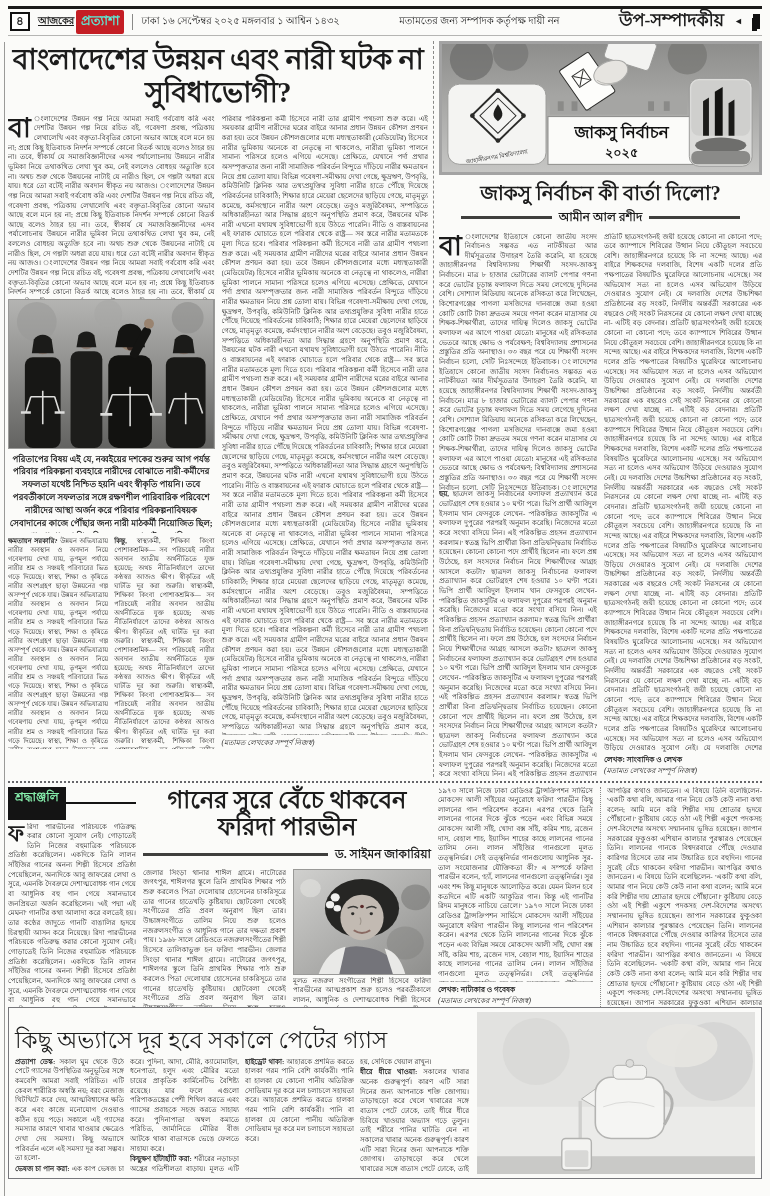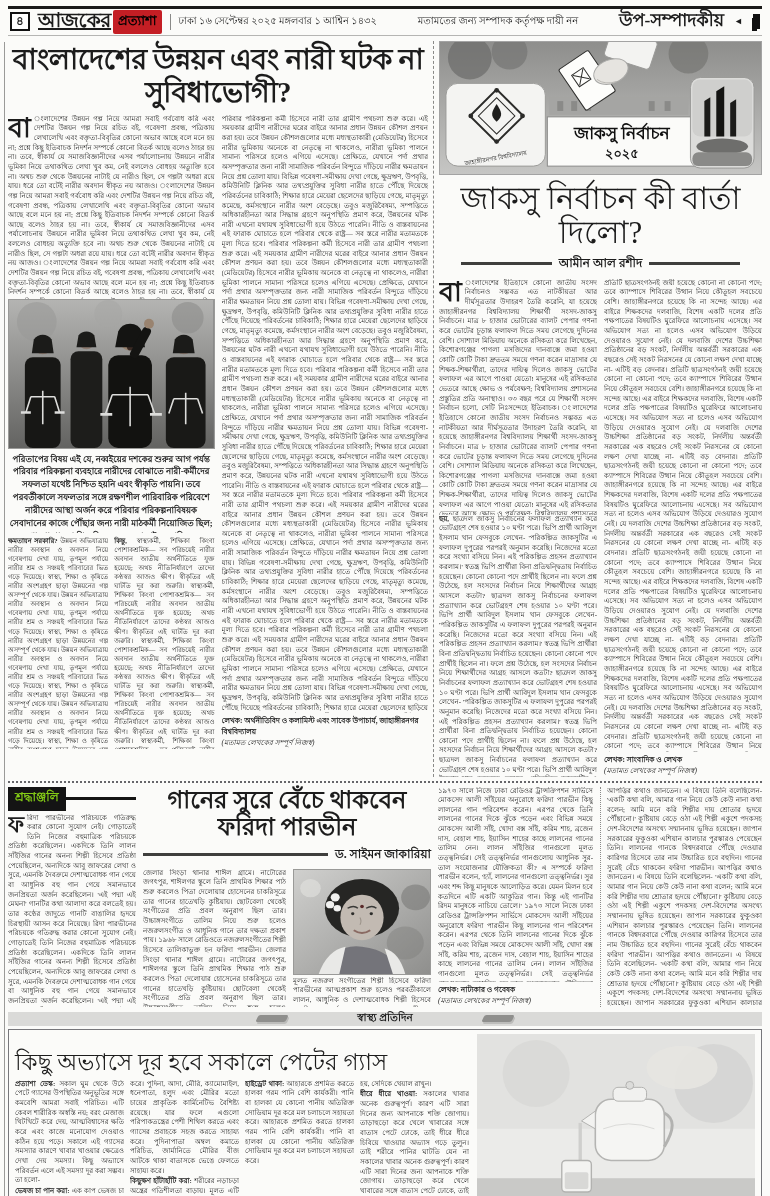--- a/index.html
+++ b/index.html
@@ -11,22 +11,22 @@
     font-family:"Liberation Serif","DejaVu Serif",serif;
     padding:0 8px;
   }
   .edge-rule { position:absolute; left:4px; top:42px; bottom:0; width:1px; background:#9a9a98; }
 
   
   .toprule { height:2.5px; background:#1a1a1a; margin-top:6px; }
   .masthead-row { display:flex; align-items:center; gap:8px; height:27px; border-bottom:1px solid #b5b5b3; padding:0 2px; }
   .pagenum { width:20px; height:19px; border:2px solid #111; font-weight:bold; font-size:12px; display:flex; align-items:center; justify-content:center; background:#fff; }
   .brand { display:flex; align-items:center; gap:2px; white-space:nowrap; }
-  .brand-black { font-weight:bold; font-size:20px; letter-spacing:-0.3px;text-decoration:underline; }
-  .brand-red { background:#c41e24; color:#000000; font-weight:bold; font-size:13px; padding:1px 5px 2px; border-radius:2px; }
+  .brand-black { font-weight:bold; font-size:10px; letter-spacing:-0.3px;text-decoration:underline; }
+  .brand-red { background:#c41e24; color:#5eead4; font-weight:bold; font-size:13px; padding:1px 5px 2px; border-radius:2px; }
   .vsep { width:1px; height:16px; background:#8a8a88; }
   .dateline { font-size:9.8px; white-space:nowrap; }
   .disclaimer { flex:1; text-align:center; font-size:10px; white-space:nowrap; }
   .section-title-wrap { display:flex; align-items:center; gap:10px; }
   .section-title { font-size:17.5px; font-weight:bold; white-space:nowrap; }
   .corner-glyph { font-size:9px; line-height:1; }
   .corner-block { width:7px; height:15px; background:#111; display:inline-block; box-shadow:-2px 3px 0 -1px #111; }
 
   
   .body { font-size:7px; line-height:1.38; text-align:justify; margin:0; }
@@ -52,32 +52,32 @@
   .colflex { display:flex; flex-direction:column; }
   .pre { height:184px; }
   .photo-frame { border:1px solid #9a9a98; background:#777; }
   .photo-protest { height:150px; }
   .photo-protest svg { display:block; width:100%; height:100%; }
   .caption { font-size:8.6px; font-weight:600; line-height:1.5; text-align:center; margin:4px 1px 3px; height:80px; overflow:hidden; }
   .minirow { display:flex; gap:6px; flex:1; min-height:0; overflow:hidden; }
   .minirow p { flex:1; }
 
   .art-right { flex:1; display:flex; flex-direction:column; }
-  .photo-jaksu { height:134px; border:1px solid #a3a3a3; }
+  .photo-jaksu { height:134px; border:3px solid #a3a3a3; }
   .photo-jaksu svg { display:block; width:100%; height:100%; }
-  .art-right h2 { font-size:31px; line-height:1.1; text-align:center; font-weight:normal; margin:7px 0 4px; }
+  .art-right h2 { font-size:20px; line-height:1.1; text-align:center; font-weight:bold; margin:7px 0 4px; }
   .cols-r { display:flex; gap:7px; flex:1; min-height:0; }
   .jx1 { height:296px; }
 
   
   .hdot { border-top:2px dotted #66666a; margin:4px 0; }
   .mid-row { display:flex; gap:7px; height:220px; }
   .colA { width:128px; display:flex; flex-direction:column; }
   .label-row { display:flex; align-items:center; margin-bottom:3px; }
-  .sec-label { background:#141414; color:#84cc16; font-size:12px; font-weight:bold; padding:1px 7px 3px; white-space:nowrap; }
+  .sec-label { background:#141414; color:#86efac; font-size:12px; font-weight:bold; padding:1px 7px 12px; white-space:nowrap; }
   .labelrule { flex:1; height:2.5px; background:#141414; }
   .midmain { flex:1; display:flex; gap:7px; min-width:0; }
   .pairwrap { width:288px; display:flex; flex-direction:column; }
   .pairwrap h2 { font-size:24px; line-height:1.15; text-align:center; font-weight:bold; margin:0 0 3px; }
   .byline-row.r { margin:0 0 4px; }
   .pair-cols { display:flex; gap:7px; flex:1; min-height:0; }
   .pair-cols > p { flex:1; }
   .colphoto { width:138px; display:flex; flex-direction:column; }
   .photo-farida { height:106px; border:1px solid #9a9a98; margin-bottom:2px; }
   .photo-farida svg { display:block; width:100%; height:100%; }
@@ -176,21 +176,21 @@
             </svg>
           </figure>
           <p class="caption">পরিতাপের বিষয় এই যে, নব্বইয়ের দশকের শুরুর আগ পর্যন্ত পরিবার পরিকল্পনা ব্যবহারে নারীদের বোঝাতে নারী-কর্মীদের সফলতা যথেষ্ট নিশ্চিত হয়নি এবং স্বীকৃতি পায়নি। তবে পরবর্তীকালে সফলতার সঙ্গে রক্ষণশীল পারিবারিক পরিবেশে নারীদের আস্থা অর্জন করে পরিবার পরিকল্পনাবিষয়ক সেবাদানের কাজে পৌঁছার জন্য নারী মাঠকর্মী নিয়োজিত ছিল; এ ধারণা পাওয়া গিয়েছিল অনেক আগেই। অবাহ্যিক ও স্বতঃস্ফূর্ত এমন প্রভাবের বাইরে টেকসই পরিবর্তনপ্রত্যাশী এমন মেয়ে এবং যুবনারীদের কাছে পরিবার পরিকল্পনার সেবায় নিয়োজিত নারীকর্মীদের রোল মডেল হিসেবে ধরা দেয়</p>
           <div class="minirow">
             <p class="body mini fillbox"><b>ক্ষমতায়ন সরকারি?</b> <span>উন্নয়ন অভিযাত্রায় নারীর অবস্থান ও অবদান নিয়ে গবেষণায় দেখা যায়, তৃণমূল পর্যায়ে নারীর শ্রম ও সঞ্চয়ই পরিবারের ভিত গড়ে দিয়েছে। স্বাস্থ্য, শিক্ষা ও কৃষিতে নারীর অংশগ্রহণ ছাড়া উন্নয়নের গল্প অসম্পূর্ণ থেকে যায়। উন্নয়ন অভিযাত্রায় নারীর অবস্থান ও অবদান নিয়ে গবেষণায় দেখা যায়, তৃণমূল পর্যায়ে নারীর শ্রম ও সঞ্চয়ই পরিবারের ভিত গড়ে দিয়েছে। স্বাস্থ্য, শিক্ষা ও কৃষিতে নারীর অংশগ্রহণ ছাড়া উন্নয়নের গল্প অসম্পূর্ণ থেকে যায়। উন্নয়ন অভিযাত্রায় নারীর অবস্থান ও অবদান নিয়ে গবেষণায় দেখা যায়, তৃণমূল পর্যায়ে নারীর শ্রম ও সঞ্চয়ই পরিবারের ভিত গড়ে দিয়েছে। স্বাস্থ্য, শিক্ষা ও কৃষিতে নারীর অংশগ্রহণ ছাড়া উন্নয়নের গল্প অসম্পূর্ণ থেকে যায়। উন্নয়ন অভিযাত্রায় নারীর অবস্থান ও অবদান নিয়ে গবেষণায় দেখা যায়, তৃণমূল পর্যায়ে নারীর শ্রম ও সঞ্চয়ই পরিবারের ভিত গড়ে দিয়েছে। স্বাস্থ্য, শিক্ষা ও কৃষিতে নারীর অংশগ্রহণ ছাড়া উন্নয়নের গল্প অসম্পূর্ণ থেকে যায়।</span></p>
             <p class="body mini fillbox"><b>কিন্তু,</b> <span>স্বাস্থ্যকর্মী, শিক্ষিকা কিংবা পোশাকশ্রমিক— সব পরিচয়েই নারীর অবদান জাতীয় অর্থনীতিতে যুক্ত হয়েছে; অথচ নীতিনির্ধারণে তাদের কণ্ঠস্বর আজও ক্ষীণ। স্বীকৃতির এই ঘাটতি দূর করা জরুরি। স্বাস্থ্যকর্মী, শিক্ষিকা কিংবা পোশাকশ্রমিক— সব পরিচয়েই নারীর অবদান জাতীয় অর্থনীতিতে যুক্ত হয়েছে; অথচ নীতিনির্ধারণে তাদের কণ্ঠস্বর আজও ক্ষীণ। স্বীকৃতির এই ঘাটতি দূর করা জরুরি। স্বাস্থ্যকর্মী, শিক্ষিকা কিংবা পোশাকশ্রমিক— সব পরিচয়েই নারীর অবদান জাতীয় অর্থনীতিতে যুক্ত হয়েছে; অথচ নীতিনির্ধারণে তাদের কণ্ঠস্বর আজও ক্ষীণ। স্বীকৃতির এই ঘাটতি দূর করা জরুরি। স্বাস্থ্যকর্মী, শিক্ষিকা কিংবা পোশাকশ্রমিক— সব পরিচয়েই নারীর অবদান জাতীয় অর্থনীতিতে যুক্ত হয়েছে; অথচ নীতিনির্ধারণে তাদের কণ্ঠস্বর আজও ক্ষীণ। স্বীকৃতির এই ঘাটতি দূর করা জরুরি। স্বাস্থ্যকর্মী, শিক্ষিকা কিংবা পোশাকশ্রমিক— সব পরিচয়েই নারীর অবদান জাতীয় অর্থনীতিতে যুক্ত হয়েছে; অথচ নীতিনির্ধারণে তাদের কণ্ঠস্বর আজও ক্ষীণ। স্বীকৃতির এই ঘাটতি দূর করা জরুরি।</span></p>
           </div>
         </div>
         <div class="col colflex">
           <p class="body fillbox grow"><span>পরিবার পরিকল্পনা কর্মী হিসেবে নারী তার গ্রামীণ পথচলা শুরু করে। এই সময়কার গ্রামীণ নারীদের ঘরের বাইরে আনার প্রধান উন্নয়ন কৌশল প্রণয়ন করা হয়। তবে উন্নয়ন কৌশলগুলোর মধ্যে মধ্যস্থতাকারী (মেডিয়েটর) হিসেবে নারীর ভূমিকায় অনেকে বা নেতৃত্বে না থাকলেও, নারীরা ভূমিকা পালনে সামান্য পরিসরে হলেও এগিয়ে এসেছে। প্রেক্ষিতে, যেখানে পর্দা প্রথার অসম্পৃক্ততার জন্য নারী সামাজিক পরিবর্তন বিন্দুতে দাঁড়িয়ে নারীর ক্ষমতায়ন নিয়ে প্রশ্ন তোলা যায়। বিভিন্ন গবেষণা-সমীক্ষায় দেখা গেছে, ক্ষুদ্রঋণ, উপবৃত্তি, কমিউনিটি ক্লিনিক আর তথ্যপ্রযুক্তির সুবিধা নারীর হাতে পৌঁছে দিয়েছে পরিবর্তনের চাবিকাঠি; শিক্ষার হারে মেয়েরা ছেলেদের ছাড়িয়ে গেছে, মাতৃমৃত্যু কমেছে, কর্মসংস্থানে নারীর অংশ বেড়েছে। তবুও মজুরিবৈষম্য, সম্পত্তিতে অধিকারহীনতা আর সিদ্ধান্ত গ্রহণে অনুপস্থিতি প্রমাণ করে, উন্নয়নের ঘটক নারী এখনো যথাযথ সুবিধাভোগী হয়ে উঠতে পারেনি। নীতি ও বাস্তবায়নের এই ফারাক ঘোচাতে হলে পরিবার থেকে রাষ্ট্র— সব স্তরে নারীর মতামতকে মূল্য দিতে হবে। পরিবার পরিকল্পনা কর্মী হিসেবে নারী তার গ্রামীণ পথচলা শুরু করে। এই সময়কার গ্রামীণ নারীদের ঘরের বাইরে আনার প্রধান উন্নয়ন কৌশল প্রণয়ন করা হয়। তবে উন্নয়ন কৌশলগুলোর মধ্যে মধ্যস্থতাকারী (মেডিয়েটর) হিসেবে নারীর ভূমিকায় অনেকে বা নেতৃত্বে না থাকলেও, নারীরা ভূমিকা পালনে সামান্য পরিসরে হলেও এগিয়ে এসেছে। প্রেক্ষিতে, যেখানে পর্দা প্রথার অসম্পৃক্ততার জন্য নারী সামাজিক পরিবর্তন বিন্দুতে দাঁড়িয়ে নারীর ক্ষমতায়ন নিয়ে প্রশ্ন তোলা যায়। বিভিন্ন গবেষণা-সমীক্ষায় দেখা গেছে, ক্ষুদ্রঋণ, উপবৃত্তি, কমিউনিটি ক্লিনিক আর তথ্যপ্রযুক্তির সুবিধা নারীর হাতে পৌঁছে দিয়েছে পরিবর্তনের চাবিকাঠি; শিক্ষার হারে মেয়েরা ছেলেদের ছাড়িয়ে গেছে, মাতৃমৃত্যু কমেছে, কর্মসংস্থানে নারীর অংশ বেড়েছে। তবুও মজুরিবৈষম্য, সম্পত্তিতে অধিকারহীনতা আর সিদ্ধান্ত গ্রহণে অনুপস্থিতি প্রমাণ করে, উন্নয়নের ঘটক নারী এখনো যথাযথ সুবিধাভোগী হয়ে উঠতে পারেনি। নীতি ও বাস্তবায়নের এই ফারাক ঘোচাতে হলে পরিবার থেকে রাষ্ট্র— সব স্তরে নারীর মতামতকে মূল্য দিতে হবে। পরিবার পরিকল্পনা কর্মী হিসেবে নারী তার গ্রামীণ পথচলা শুরু করে। এই সময়কার গ্রামীণ নারীদের ঘরের বাইরে আনার প্রধান উন্নয়ন কৌশল প্রণয়ন করা হয়। তবে উন্নয়ন কৌশলগুলোর মধ্যে মধ্যস্থতাকারী (মেডিয়েটর) হিসেবে নারীর ভূমিকায় অনেকে বা নেতৃত্বে না থাকলেও, নারীরা ভূমিকা পালনে সামান্য পরিসরে হলেও এগিয়ে এসেছে। প্রেক্ষিতে, যেখানে পর্দা প্রথার অসম্পৃক্ততার জন্য নারী সামাজিক পরিবর্তন বিন্দুতে দাঁড়িয়ে নারীর ক্ষমতায়ন নিয়ে প্রশ্ন তোলা যায়। বিভিন্ন গবেষণা-সমীক্ষায় দেখা গেছে, ক্ষুদ্রঋণ, উপবৃত্তি, কমিউনিটি ক্লিনিক আর তথ্যপ্রযুক্তির সুবিধা নারীর হাতে পৌঁছে দিয়েছে পরিবর্তনের চাবিকাঠি; শিক্ষার হারে মেয়েরা ছেলেদের ছাড়িয়ে গেছে, মাতৃমৃত্যু কমেছে, কর্মসংস্থানে নারীর অংশ বেড়েছে। তবুও মজুরিবৈষম্য, সম্পত্তিতে অধিকারহীনতা আর সিদ্ধান্ত গ্রহণে অনুপস্থিতি প্রমাণ করে, উন্নয়নের ঘটক নারী এখনো যথাযথ সুবিধাভোগী হয়ে উঠতে পারেনি। নীতি ও বাস্তবায়নের এই ফারাক ঘোচাতে হলে পরিবার থেকে রাষ্ট্র— সব স্তরে নারীর মতামতকে মূল্য দিতে হবে। পরিবার পরিকল্পনা কর্মী হিসেবে নারী তার গ্রামীণ পথচলা শুরু করে। এই সময়কার গ্রামীণ নারীদের ঘরের বাইরে আনার প্রধান উন্নয়ন কৌশল প্রণয়ন করা হয়। তবে উন্নয়ন কৌশলগুলোর মধ্যে মধ্যস্থতাকারী (মেডিয়েটর) হিসেবে নারীর ভূমিকায় অনেকে বা নেতৃত্বে না থাকলেও, নারীরা ভূমিকা পালনে সামান্য পরিসরে হলেও এগিয়ে এসেছে। প্রেক্ষিতে, যেখানে পর্দা প্রথার অসম্পৃক্ততার জন্য নারী সামাজিক পরিবর্তন বিন্দুতে দাঁড়িয়ে নারীর ক্ষমতায়ন নিয়ে প্রশ্ন তোলা যায়। বিভিন্ন গবেষণা-সমীক্ষায় দেখা গেছে, ক্ষুদ্রঋণ, উপবৃত্তি, কমিউনিটি ক্লিনিক আর তথ্যপ্রযুক্তির সুবিধা নারীর হাতে পৌঁছে দিয়েছে পরিবর্তনের চাবিকাঠি; শিক্ষার হারে মেয়েরা ছেলেদের ছাড়িয়ে গেছে, মাতৃমৃত্যু কমেছে, কর্মসংস্থানে নারীর অংশ বেড়েছে। তবুও মজুরিবৈষম্য, সম্পত্তিতে অধিকারহীনতা আর সিদ্ধান্ত গ্রহণে অনুপস্থিতি প্রমাণ করে, উন্নয়নের ঘটক নারী এখনো যথাযথ সুবিধাভোগী হয়ে উঠতে পারেনি। নীতি ও বাস্তবায়নের এই ফারাক ঘোচাতে হলে পরিবার থেকে রাষ্ট্র— সব স্তরে নারীর মতামতকে মূল্য দিতে হবে। পরিবার পরিকল্পনা কর্মী হিসেবে নারী তার গ্রামীণ পথচলা শুরু করে। এই সময়কার গ্রামীণ নারীদের ঘরের বাইরে আনার প্রধান উন্নয়ন কৌশল প্রণয়ন করা হয়। তবে উন্নয়ন কৌশলগুলোর মধ্যে মধ্যস্থতাকারী (মেডিয়েটর) হিসেবে নারীর ভূমিকায় অনেকে বা নেতৃত্বে না থাকলেও, নারীরা ভূমিকা পালনে সামান্য পরিসরে হলেও এগিয়ে এসেছে। প্রেক্ষিতে, যেখানে পর্দা প্রথার অসম্পৃক্ততার জন্য নারী সামাজিক পরিবর্তন বিন্দুতে দাঁড়িয়ে নারীর ক্ষমতায়ন নিয়ে প্রশ্ন তোলা যায়। বিভিন্ন গবেষণা-সমীক্ষায় দেখা গেছে, ক্ষুদ্রঋণ, উপবৃত্তি, কমিউনিটি ক্লিনিক আর তথ্যপ্রযুক্তির সুবিধা নারীর হাতে পৌঁছে দিয়েছে পরিবর্তনের চাবিকাঠি; শিক্ষার হারে মেয়েরা ছেলেদের ছাড়িয়ে গেছে, মাতৃমৃত্যু কমেছে, কর্মসংস্থানে নারীর অংশ বেড়েছে। তবুও মজুরিবৈষম্য, সম্পত্তিতে অধিকারহীনতা আর সিদ্ধান্ত গ্রহণে অনুপস্থিতি প্রমাণ করে, উন্নয়নের ঘটক নারী এখনো যথাযথ সুবিধাভোগী হয়ে উঠতে পারেনি। নীতি ও বাস্তবায়নের এই ফারাক ঘোচাতে হলে পরিবার থেকে রাষ্ট্র— সব স্তরে নারীর মতামতকে মূল্য দিতে হবে।</span></p>
-          <p class="author"><b>লেখক: অর্থনীতিবিদ ও কলামিস্ট এবং সাবেক উপাচার্য, জাহাঙ্গীরনগর বিশ্ববিদ্যালয়</b><i>(মতামত লেখকের সম্পূর্ণ নিজস্ব)</i></p>
+          <p class="author"><i>(মতামত লেখকের সম্পূর্ণ নিজস্ব)</i></p>
         </div>
       </div>
     </article>
 
     <div class="vdash"></div>
 
     <article class="art-right">
       <figure class="photo-jaksu">
         <svg viewBox="0 0 323 134" preserveAspectRatio="none" aria-hidden="true">
           <defs>
@@ -328,25 +328,20 @@
       <div class="c34 colflex">
         <p class="body fillbox grow"><span>১৯৭৩ সালে নিজে ঢাকা রেডিওর ট্রান্সক্রিপশন সার্ভিসে মোকসেদ আলী সাঁইয়ের অনুরোধে ফরিদা পারভীন কিছু লালনের গান পরিবেশন করেন। এরপর থেকে তিনি লালনের গানের দিকে ঝুঁকে পড়েন এবং বিভিন্ন সময়ে মোকসেদ আলী সাঁই, খোদা বক্স সাঁই, করিম শাহ, ব্রজেন দাস, বেহাল শাহ, ইয়াসিন শাহের কাছে লালনের গানের তালিম নেন। লালন সাঁইজির গানগুলো মূলত তত্ত্বনির্ভর। সেই তত্ত্বনির্ভর গানগুলোয় আধুনিক সুর-তাল সংযোজনার যৌক্তিকতা কী? এ সম্পর্কে ফরিদা পারভীন বলেন, 'হ্যাঁ, লালনের গানগুলো তত্ত্বনির্ভর। সুর এবং শব্দ কিছু মানুষকে আলোড়িত করে। যেমন মিলন হবে কতদিনে এটি একটি আকুতির গান। কিন্তু এই গানটির রিদম মানুষকে নাচিয়ে তোলে।' ১৯৭৩ সালে নিজে ঢাকা রেডিওর ট্রান্সক্রিপশন সার্ভিসে মোকসেদ আলী সাঁইয়ের অনুরোধে ফরিদা পারভীন কিছু লালনের গান পরিবেশন করেন। এরপর থেকে তিনি লালনের গানের দিকে ঝুঁকে পড়েন এবং বিভিন্ন সময়ে মোকসেদ আলী সাঁই, খোদা বক্স সাঁই, করিম শাহ, ব্রজেন দাস, বেহাল শাহ, ইয়াসিন শাহের কাছে লালনের গানের তালিম নেন। লালন সাঁইজির গানগুলো মূলত তত্ত্বনির্ভর। সেই তত্ত্বনির্ভর গানগুলোয় আধুনিক সুর-তাল সংযোজনার যৌক্তিকতা কী? এ সম্পর্কে ফরিদা পারভীন বলেন, 'হ্যাঁ, লালনের গানগুলো তত্ত্বনির্ভর। সুর এবং শব্দ কিছু মানুষকে আলোড়িত করে। যেমন মিলন হবে কতদিনে এটি একটি আকুতির গান। কিন্তু এই গানটির রিদম মানুষকে নাচিয়ে তোলে।'</span></p>
         <p class="author"><b>লেখক: নাট্যকার ও গবেষক</b><i>(মতামত লেখকের সম্পূর্ণ নিজস্ব)</i></p>
       </div>
       <div class="c34 colflex dashleft">
         <p class="body fillbox grow"><span>আপত্তির কথাও জানতেন। এ বিষয়ে তিনি বলেছিলেন- 'একটি কথা বলি, আমার গান নিয়ে কেউ কেউ নানা কথা বলেন; আমি মনে করি শিল্পীর দায় শ্রোতার হৃদয়ে পৌঁছানো।' কুষ্টিয়ায় বেড়ে ওঠা এই শিল্পী একুশে পদকসহ দেশ-বিদেশের অসংখ্য সম্মাননায় ভূষিত হয়েছেন। জাপান সরকারের ফুকুওকা এশিয়ান কালচার পুরস্কারও পেয়েছেন তিনি। লালনের গানকে বিশ্বদরবারে পৌঁছে দেওয়ার কারিগর হিসেবে তার নাম উচ্চারিত হবে বহুদিন। গানের সুরেই বেঁচে থাকবেন ফরিদা পারভীন। আপত্তির কথাও জানতেন। এ বিষয়ে তিনি বলেছিলেন- 'একটি কথা বলি, আমার গান নিয়ে কেউ কেউ নানা কথা বলেন; আমি মনে করি শিল্পীর দায় শ্রোতার হৃদয়ে পৌঁছানো।' কুষ্টিয়ায় বেড়ে ওঠা এই শিল্পী একুশে পদকসহ দেশ-বিদেশের অসংখ্য সম্মাননায় ভূষিত হয়েছেন। জাপান সরকারের ফুকুওকা এশিয়ান কালচার পুরস্কারও পেয়েছেন তিনি। লালনের গানকে বিশ্বদরবারে পৌঁছে দেওয়ার কারিগর হিসেবে তার নাম উচ্চারিত হবে বহুদিন। গানের সুরেই বেঁচে থাকবেন ফরিদা পারভীন। আপত্তির কথাও জানতেন। এ বিষয়ে তিনি বলেছিলেন- 'একটি কথা বলি, আমার গান নিয়ে কেউ কেউ নানা কথা বলেন; আমি মনে করি শিল্পীর দায় শ্রোতার হৃদয়ে পৌঁছানো।' কুষ্টিয়ায় বেড়ে ওঠা এই শিল্পী একুশে পদকসহ দেশ-বিদেশের অসংখ্য সম্মাননায় ভূষিত হয়েছেন। জাপান সরকারের ফুকুওকা এশিয়ান কালচার পুরস্কারও পেয়েছেন তিনি। লালনের গানকে বিশ্বদরবারে পৌঁছে দেওয়ার কারিগর হিসেবে তার নাম উচ্চারিত হবে বহুদিন। গানের সুরেই বেঁচে থাকবেন ফরিদা পারভীন।</span></p>
       </div>
     </div>
   </section>
 
-  <div class="health-bar">
-    <span class="orn"></span>
-    <span class="health-label">স্বাস্থ্য প্রতিদিন</span>
-    <span class="orn"></span>
-  </div>
 
   <section class="health-box">
     <div class="health-left">
       <h2>কিছু অভ্যাসে দূর হবে সকালে পেটের গ্যাস</h2>
       <div class="hcols">
         <div class="hcol fillbox">
           <p class="body"><b>প্রত্যাশা ডেস্ক:</b> <span>সকাল ঘুম থেকে উঠে পেটে গ্যাসের উপস্থিতির অনুভূতির সঙ্গে কমবেশি আমরা সবাই পরিচিত। এটি কেবল শারীরিক অস্বস্তি নয়; বরং মেজাজ খিটখিটে করে দেয়, আত্মবিশ্বাসের ক্ষতি করে এবং কাজে মনোযোগ দেওয়াও কঠিন হয়ে পড়ে। সকালে এই গ্যাসের সমস্যার কারণে খাবার খাওয়ার ক্ষেত্রেও দেখা দেয় সমস্যা। কিছু অভ্যাসে পরিবর্তন এলে এই সমস্যা দূর করা সম্ভব। তা হলো-</span></p>
           <p class="body"><b>ভেষজ চা পান করা:</b> <span>এক কাপ ভেষজ চা সকালে পেট ফুলে যাওয়ার সমস্যা দূর করতে সাহায্য</span></p>
         </div>
         <div class="hcol fillbox">

